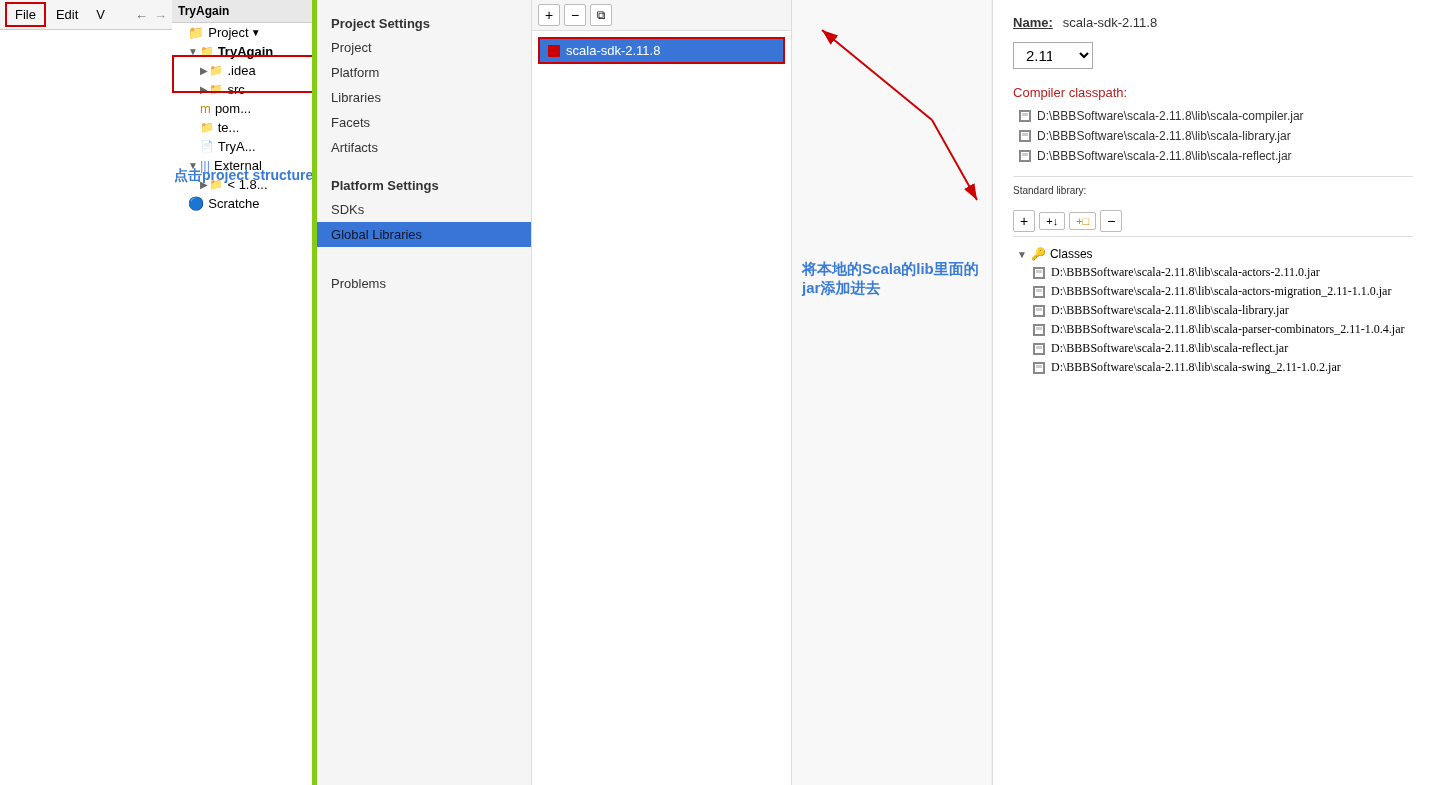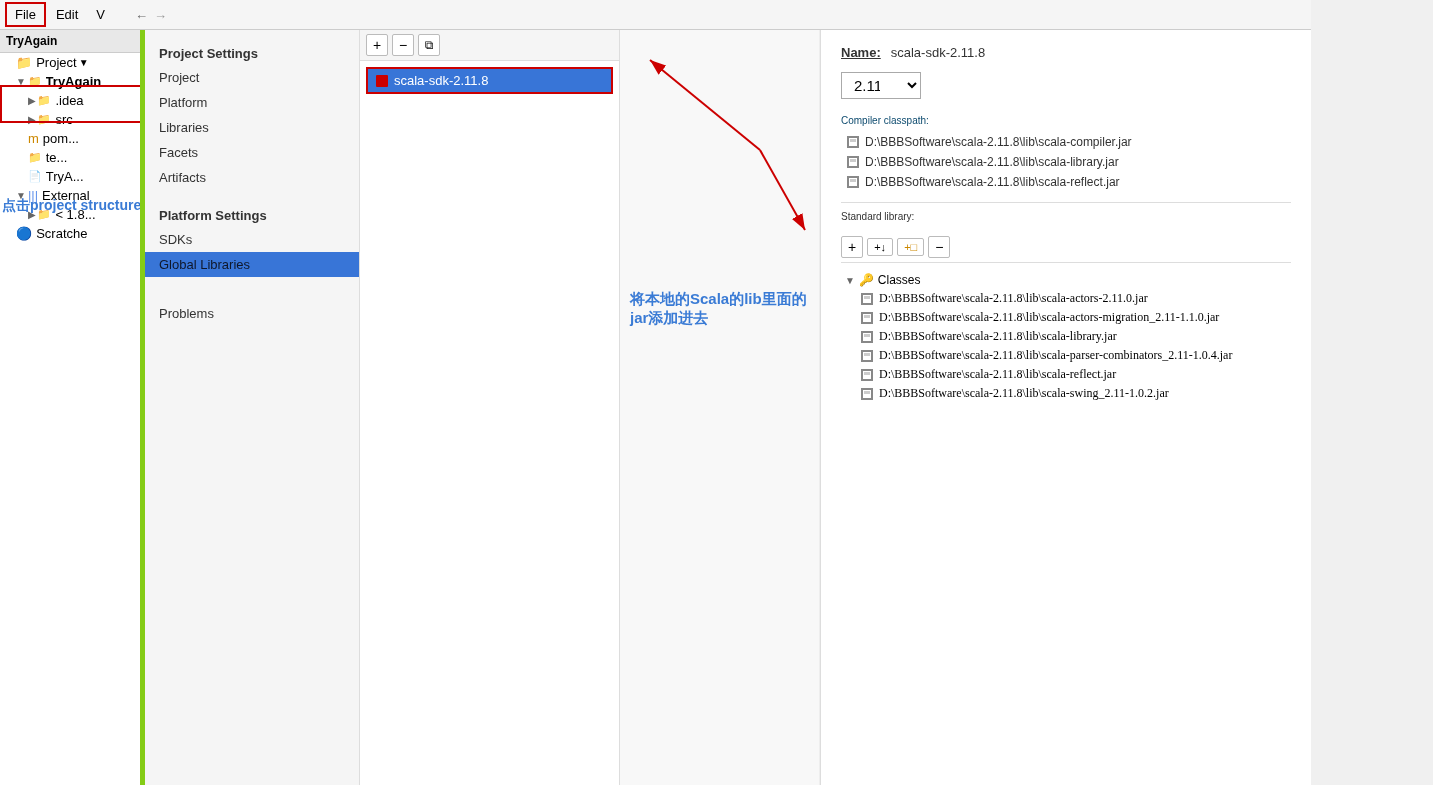--- a/index.html
+++ b/index.html
@@ -1,18 +1,18 @@
 <!DOCTYPE html>
 <html><head>
   <meta charset="utf-8">
   <style>
     * { box-sizing: border-box; margin: 0; padding: 0; }
     body { font-family: 'Segoe UI', Arial, sans-serif; font-size: 13px; background: #f0f0f0; overflow: hidden; }
 
-    .app-container { display: flex; flex-direction: column; height: 785px; width: 1311px; background: #fff; }
+    .app-container { display: flex; flex-direction: row; height: 785px; width: 1433px; background: #fff; }
 
     
     .menu-bar { display: flex; align-items: center; height: 30px; background: #f5f5f5; border-bottom: 1px solid #ccc; padding: 0 5px; gap: 2px; }
     .menu-item { padding: 3px 8px; cursor: pointer; font-size: 13px; }
     .menu-item.active { border: 2px solid #cc0000; background: transparent; }
 
     
     .main-layout { display: flex; flex: 1; overflow: hidden; }
     .tree-header { background: #e8e8e8; padding: 4px 6px; font-weight: bold; font-size: 12px; border-bottom: 1px solid #ccc; }
     .tree-item { display: flex; align-items: center; padding: 2px 4px; cursor: pointer; white-space: nowrap; overflow: hidden; }
@@ -34,21 +34,21 @@
     .sdk-toolbar { display: flex; align-items: center; padding: 4px 6px; background: #f5f5f5; border-bottom: 1px solid #ddd; gap: 4px; }
     .toolbar-btn { width: 22px; height: 22px; display: flex; align-items: center; justify-content: center; border: 1px solid #bbb; background: #fff; cursor: pointer; font-size: 14px; border-radius: 2px; }
 
     
     .detail-panel { flex: 1; background: #fff; padding: 15px 20px; overflow-y: auto; border-left: 1px solid #ddd; }
     .detail-name-row { display: flex; align-items: center; gap: 10px; margin-bottom: 12px; }
     .detail-label { font-weight: normal; font-size: 13px; color: #333; }
     .detail-label u { text-decoration: underline; font-weight: bold; }
     .detail-value { font-size: 13px; color: #333; }
     .version-select { padding: 3px 24px 3px 8px; border: 1px solid #aaa; background: #fff; font-size: 15px; width: 80px; cursor: pointer; }
-    .compiler-classpath-label { font-size: 10px; color: #0c4a6e; margin-bottom: 6px; font-weight: normal; margin-top: 16px; }
+    .compiler-classpath-label { font-size: 13px; color: #b91c1c; margin-bottom: 6px; font-weight: normal; margin-top: 16px; }
     .classpath-item { display: flex; align-items: center; padding: 3px 6px; font-size: 12px; color: #333; }
     .jar-icon { width: 12px; height: 12px; border: 2px solid #888; margin-right: 6px; flex-shrink: 0; position: relative; }
     .jar-icon::before { content: ''; position: absolute; top: 1px; left: 1px; right: 1px; height: 3px; background: #ccc; }
 
     
     .std-lib-label { font-size: 10px; color: #333; margin-top: 10px; margin-bottom: 6px; padding: 8px 0 4px 0; border-top: 1px solid #ddd; }
     .std-toolbar { display: flex; align-items: center; gap: 4px; margin-bottom: 8px; padding: 4px 0; border-bottom: 1px solid #ddd; }
     .std-toolbar-btn { padding: 2px 6px; cursor: pointer; font-size: 14px; border: 1px solid #bbb; background: #fff; border-radius: 2px; }
     .classes-tree { font-size: 12px; }
     .classes-row { display: flex; align-items: center; padding: 2px 4px; }

